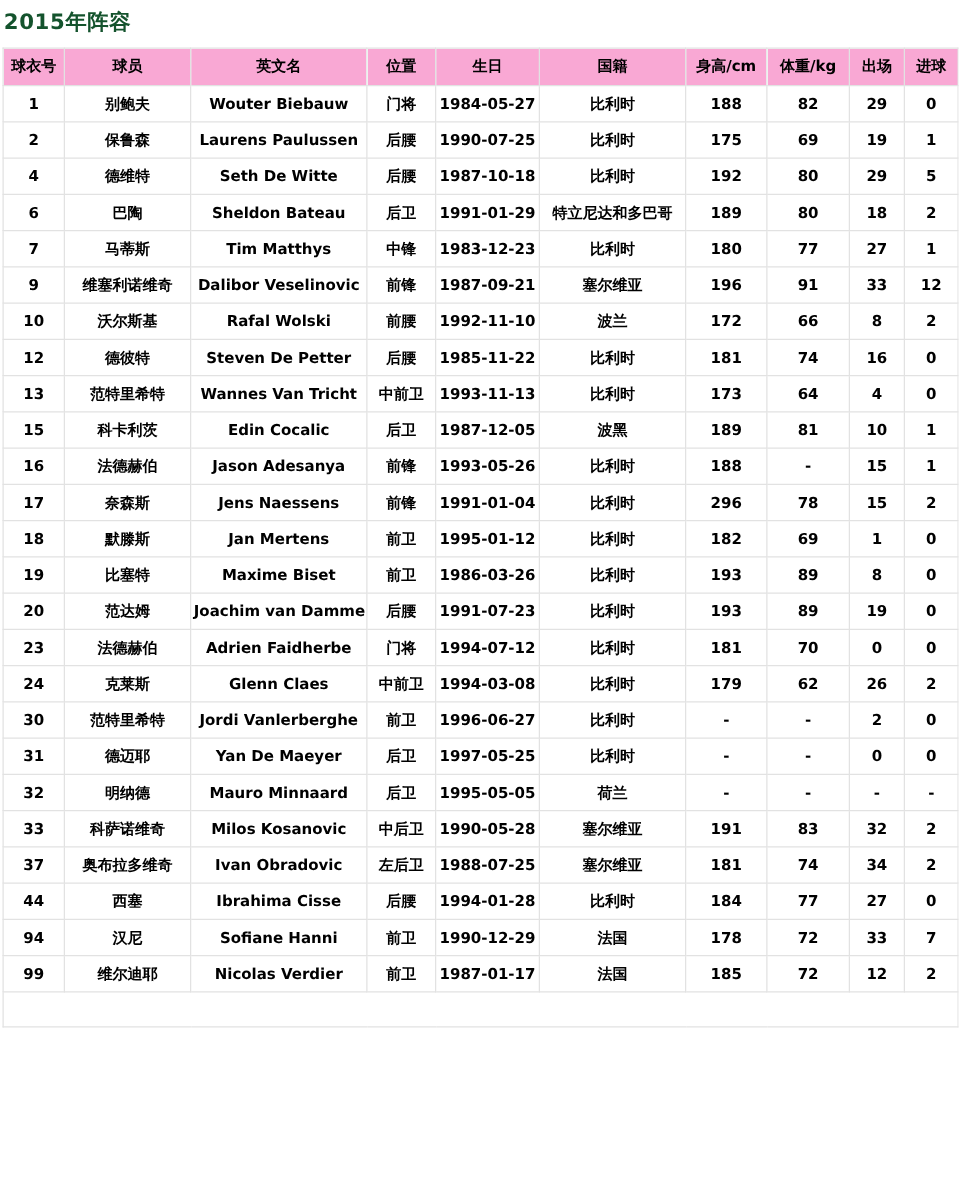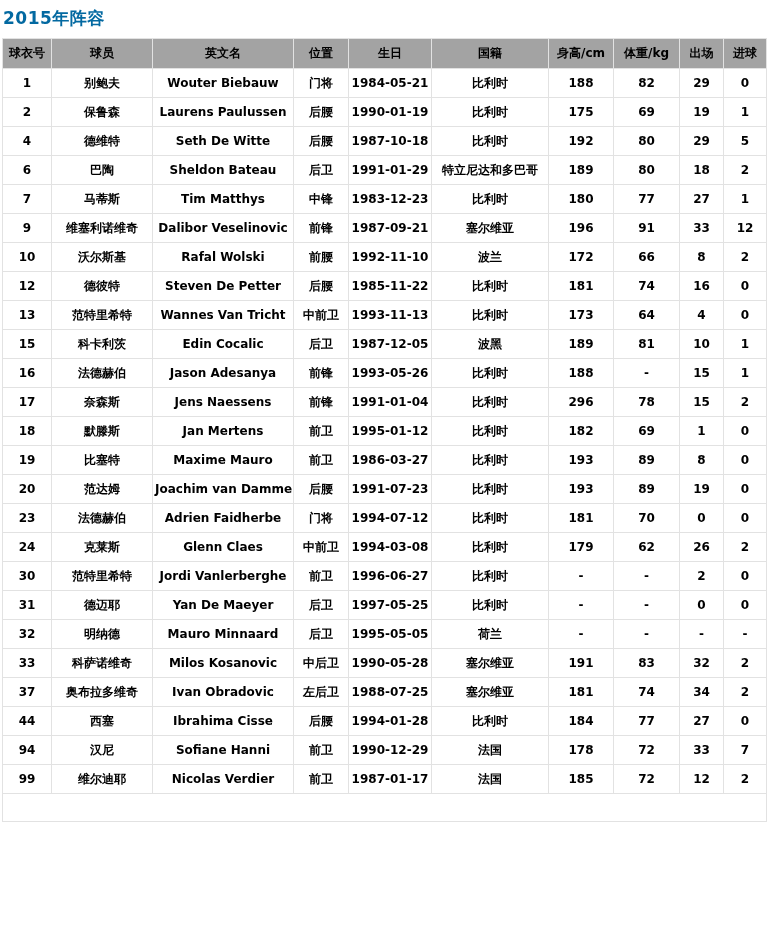--- a/index.html
+++ b/index.html
@@ -12,21 +12,21 @@
   }
   .page {
     width: 767px;
     height: 944px;
     background: #ffffff;
     overflow: hidden;
   }
   .page-title {
     font-size: 17px;
     font-weight: bold;
-    color: #0369a1;
+    color: #14532d;
     margin: 0;
     padding: 7px 0 0 3px;
     line-height: 22px;
     letter-spacing: 0.5px;
   }
   table.squad {
     border-collapse: collapse;
     table-layout: fixed;
     width: 764px;
     margin: 9px 0 0 2px;
@@ -38,21 +38,21 @@
     font-weight: bold;
     color: #000000;
     text-align: center;
     vertical-align: middle;
     padding: 0 2px;
     height: 29px;
     overflow: hidden;
     white-space: nowrap;
   }
   table.squad th {
-    background: #a3a3a3;
+    background: #f9a8d4;
     height: 30px;
   }
   table.squad td {
     background: #ffffff;
   }
   table.squad tr.empty-row td {
     height: 28px;
   }
 </style>
 </head>
@@ -87,33 +87,33 @@
           <th>出场</th>
           <th>进球</th>
         </tr>
     </thead>
     <tbody>
         <tr>
           <td>1</td>
           <td>别鲍夫</td>
           <td>Wouter Biebauw</td>
           <td>门将</td>
-          <td>1984-05-21</td>
+          <td>1984-05-27</td>
           <td>比利时</td>
           <td>188</td>
           <td>82</td>
           <td>29</td>
           <td>0</td>
         </tr>
         <tr>
           <td>2</td>
           <td>保鲁森</td>
           <td>Laurens Paulussen</td>
           <td>后腰</td>
-          <td>1990-01-19</td>
+          <td>1990-07-25</td>
           <td>比利时</td>
           <td>175</td>
           <td>69</td>
           <td>19</td>
           <td>1</td>
         </tr>
         <tr>
           <td>4</td>
           <td>德维特</td>
           <td>Seth De Witte</td>
@@ -241,23 +241,23 @@
           <td>1995-01-12</td>
           <td>比利时</td>
           <td>182</td>
           <td>69</td>
           <td>1</td>
           <td>0</td>
         </tr>
         <tr>
           <td>19</td>
           <td>比塞特</td>
-          <td>Maxime Mauro</td>
-          <td>前卫</td>
-          <td>1986-03-27</td>
+          <td>Maxime Biset</td>
+          <td>前卫</td>
+          <td>1986-03-26</td>
           <td>比利时</td>
           <td>193</td>
           <td>89</td>
           <td>8</td>
           <td>0</td>
         </tr>
         <tr>
           <td>20</td>
           <td>范达姆</td>
           <td>Joachim van Damme</td>

